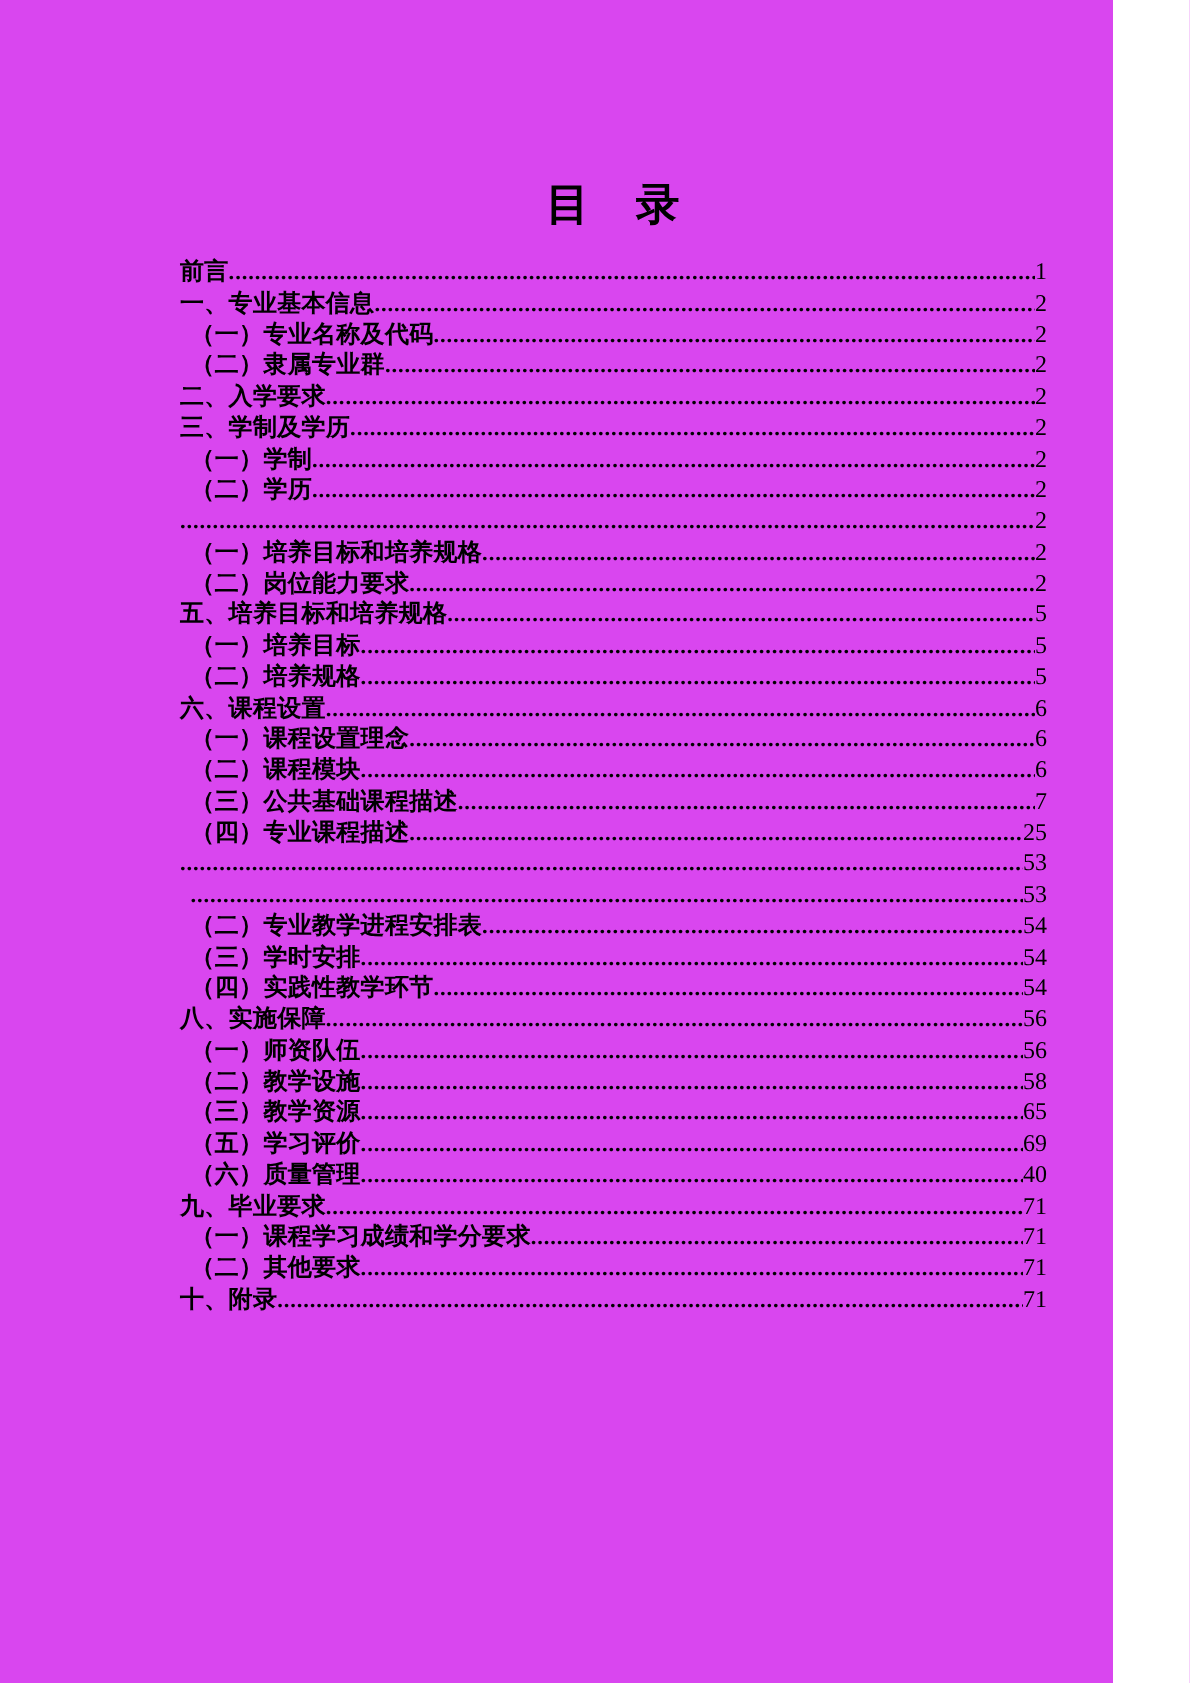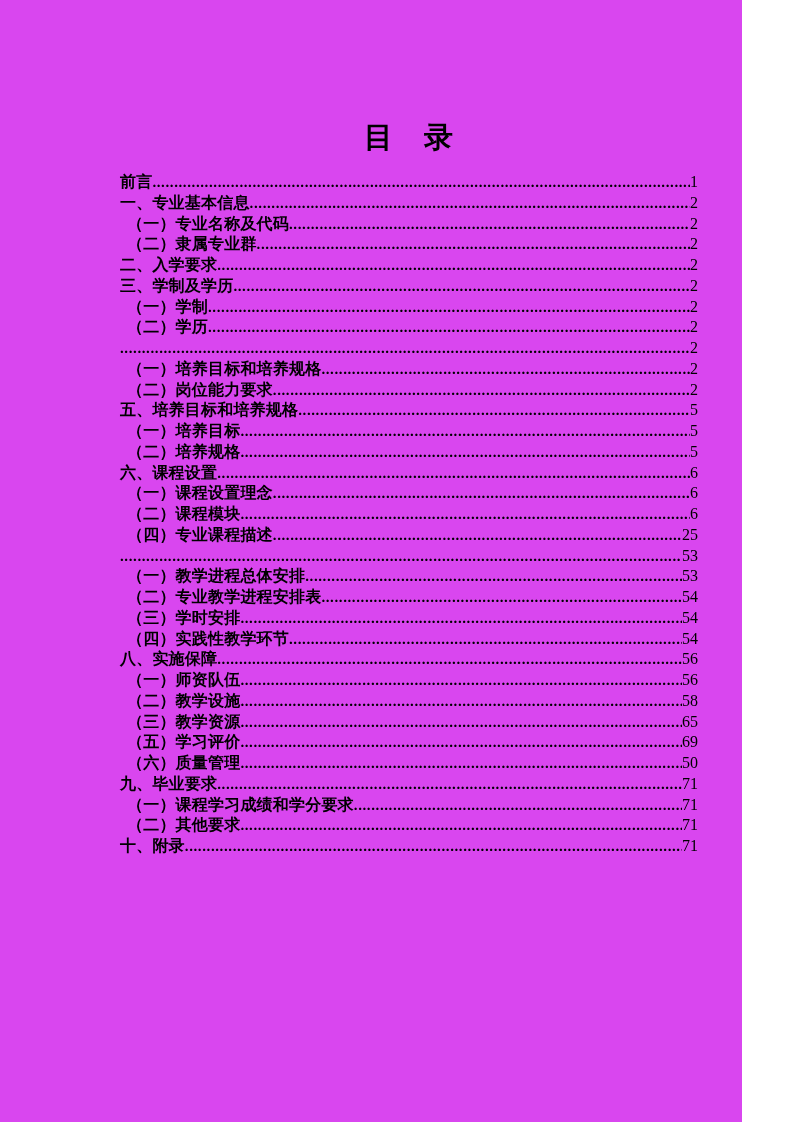--- a/index.html
+++ b/index.html
@@ -155,30 +155,34 @@
           <span class="toc-label">（一）课程设置理念</span>
           <span class="toc-dots"></span>
           <span class="toc-page">6</span>
         </div>
         <div class="toc-row lvl1">
           <span class="toc-label">（二）课程模块</span>
           <span class="toc-dots"></span>
           <span class="toc-page">6</span>
         </div>
         <div class="toc-row lvl1">
+          <span class="toc-label">（三）公共基础课程描述</span>
+          <span class="toc-dots"></span>
+          <span class="toc-page">7</span>
+        </div>
+        <div class="toc-row lvl1">
           <span class="toc-label">（四）专业课程描述</span>
           <span class="toc-dots"></span>
           <span class="toc-page">25</span>
         </div>
         <div class="toc-row">
           <span class="toc-dots"></span>
           <span class="toc-page">53</span>
         </div>
         <div class="toc-row lvl1">
-          <span class="toc-label">（一）教学进程总体安排</span>
           <span class="toc-dots"></span>
           <span class="toc-page">53</span>
         </div>
         <div class="toc-row lvl1">
           <span class="toc-label">（二）专业教学进程安排表</span>
           <span class="toc-dots"></span>
           <span class="toc-page">54</span>
         </div>
         <div class="toc-row lvl1">
           <span class="toc-label">（三）学时安排</span>
@@ -211,21 +215,21 @@
           <span class="toc-page">65</span>
         </div>
         <div class="toc-row lvl1">
           <span class="toc-label">（五）学习评价</span>
           <span class="toc-dots"></span>
           <span class="toc-page">69</span>
         </div>
         <div class="toc-row lvl1">
           <span class="toc-label">（六）质量管理</span>
           <span class="toc-dots"></span>
-          <span class="toc-page">50</span>
+          <span class="toc-page">40</span>
         </div>
         <div class="toc-row">
           <span class="toc-label">九、毕业要求</span>
           <span class="toc-dots"></span>
           <span class="toc-page">71</span>
         </div>
         <div class="toc-row lvl1">
           <span class="toc-label">（一）课程学习成绩和学分要求</span>
           <span class="toc-dots"></span>
           <span class="toc-page">71</span>

